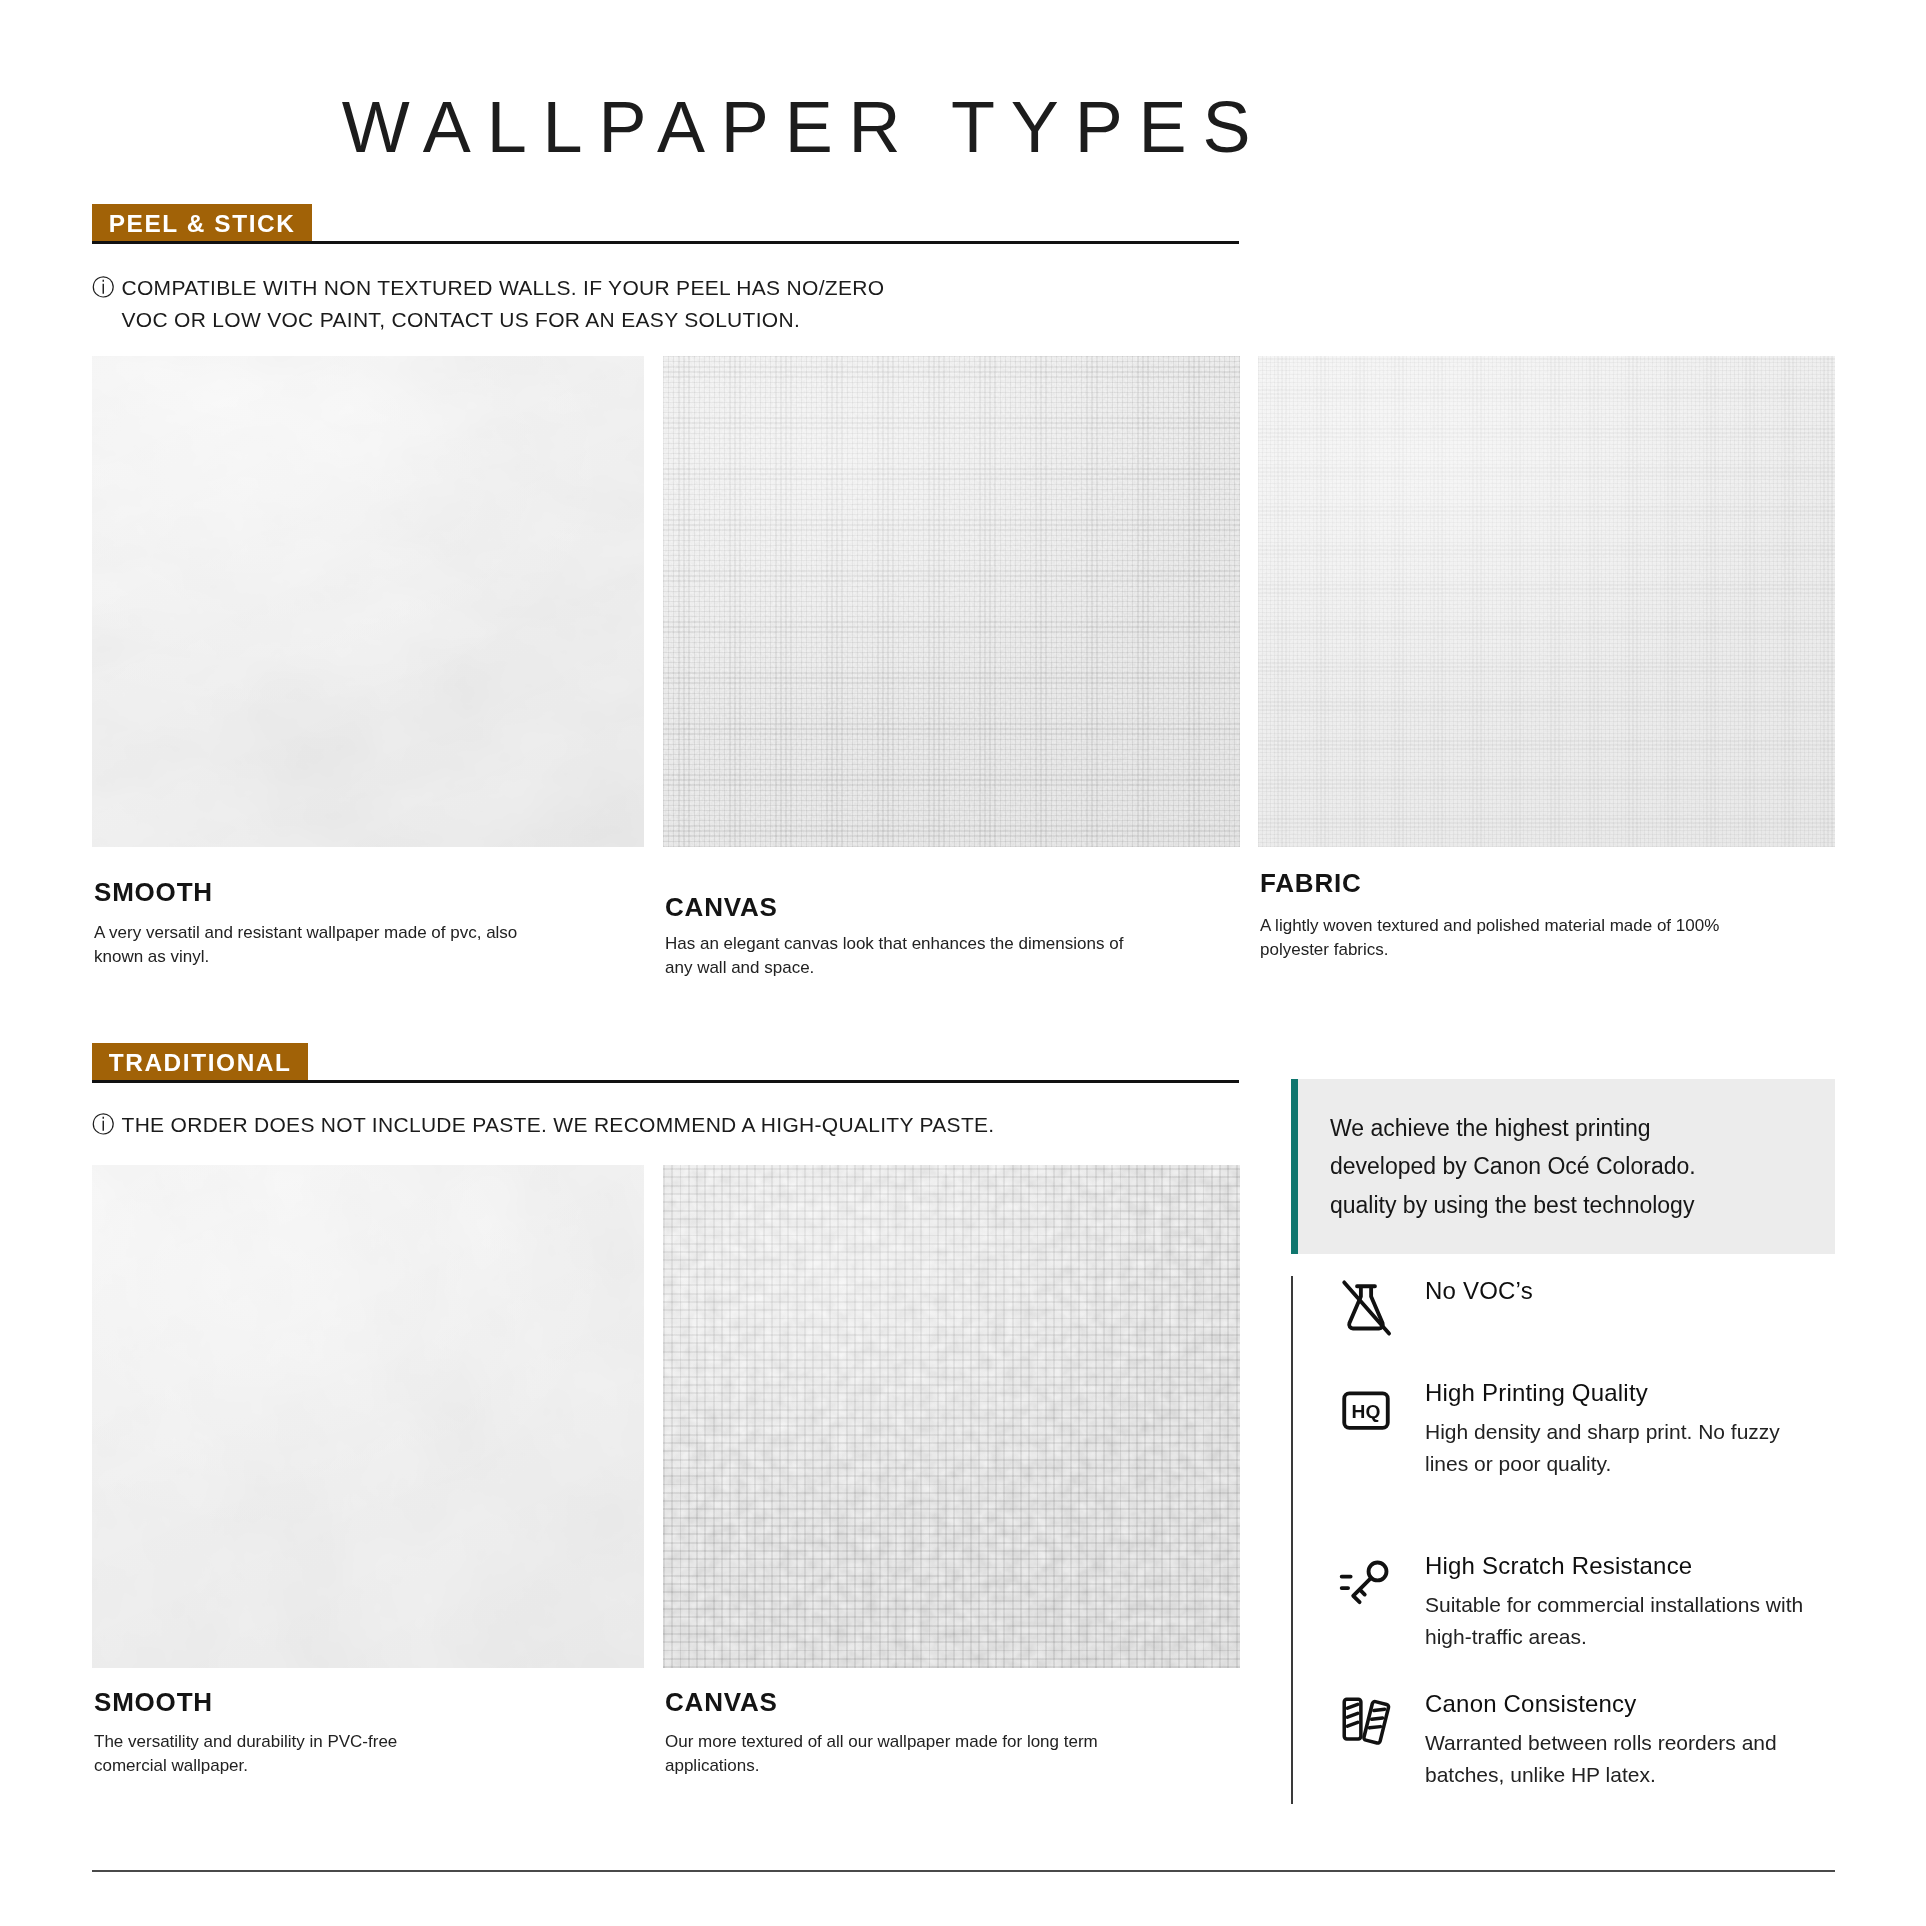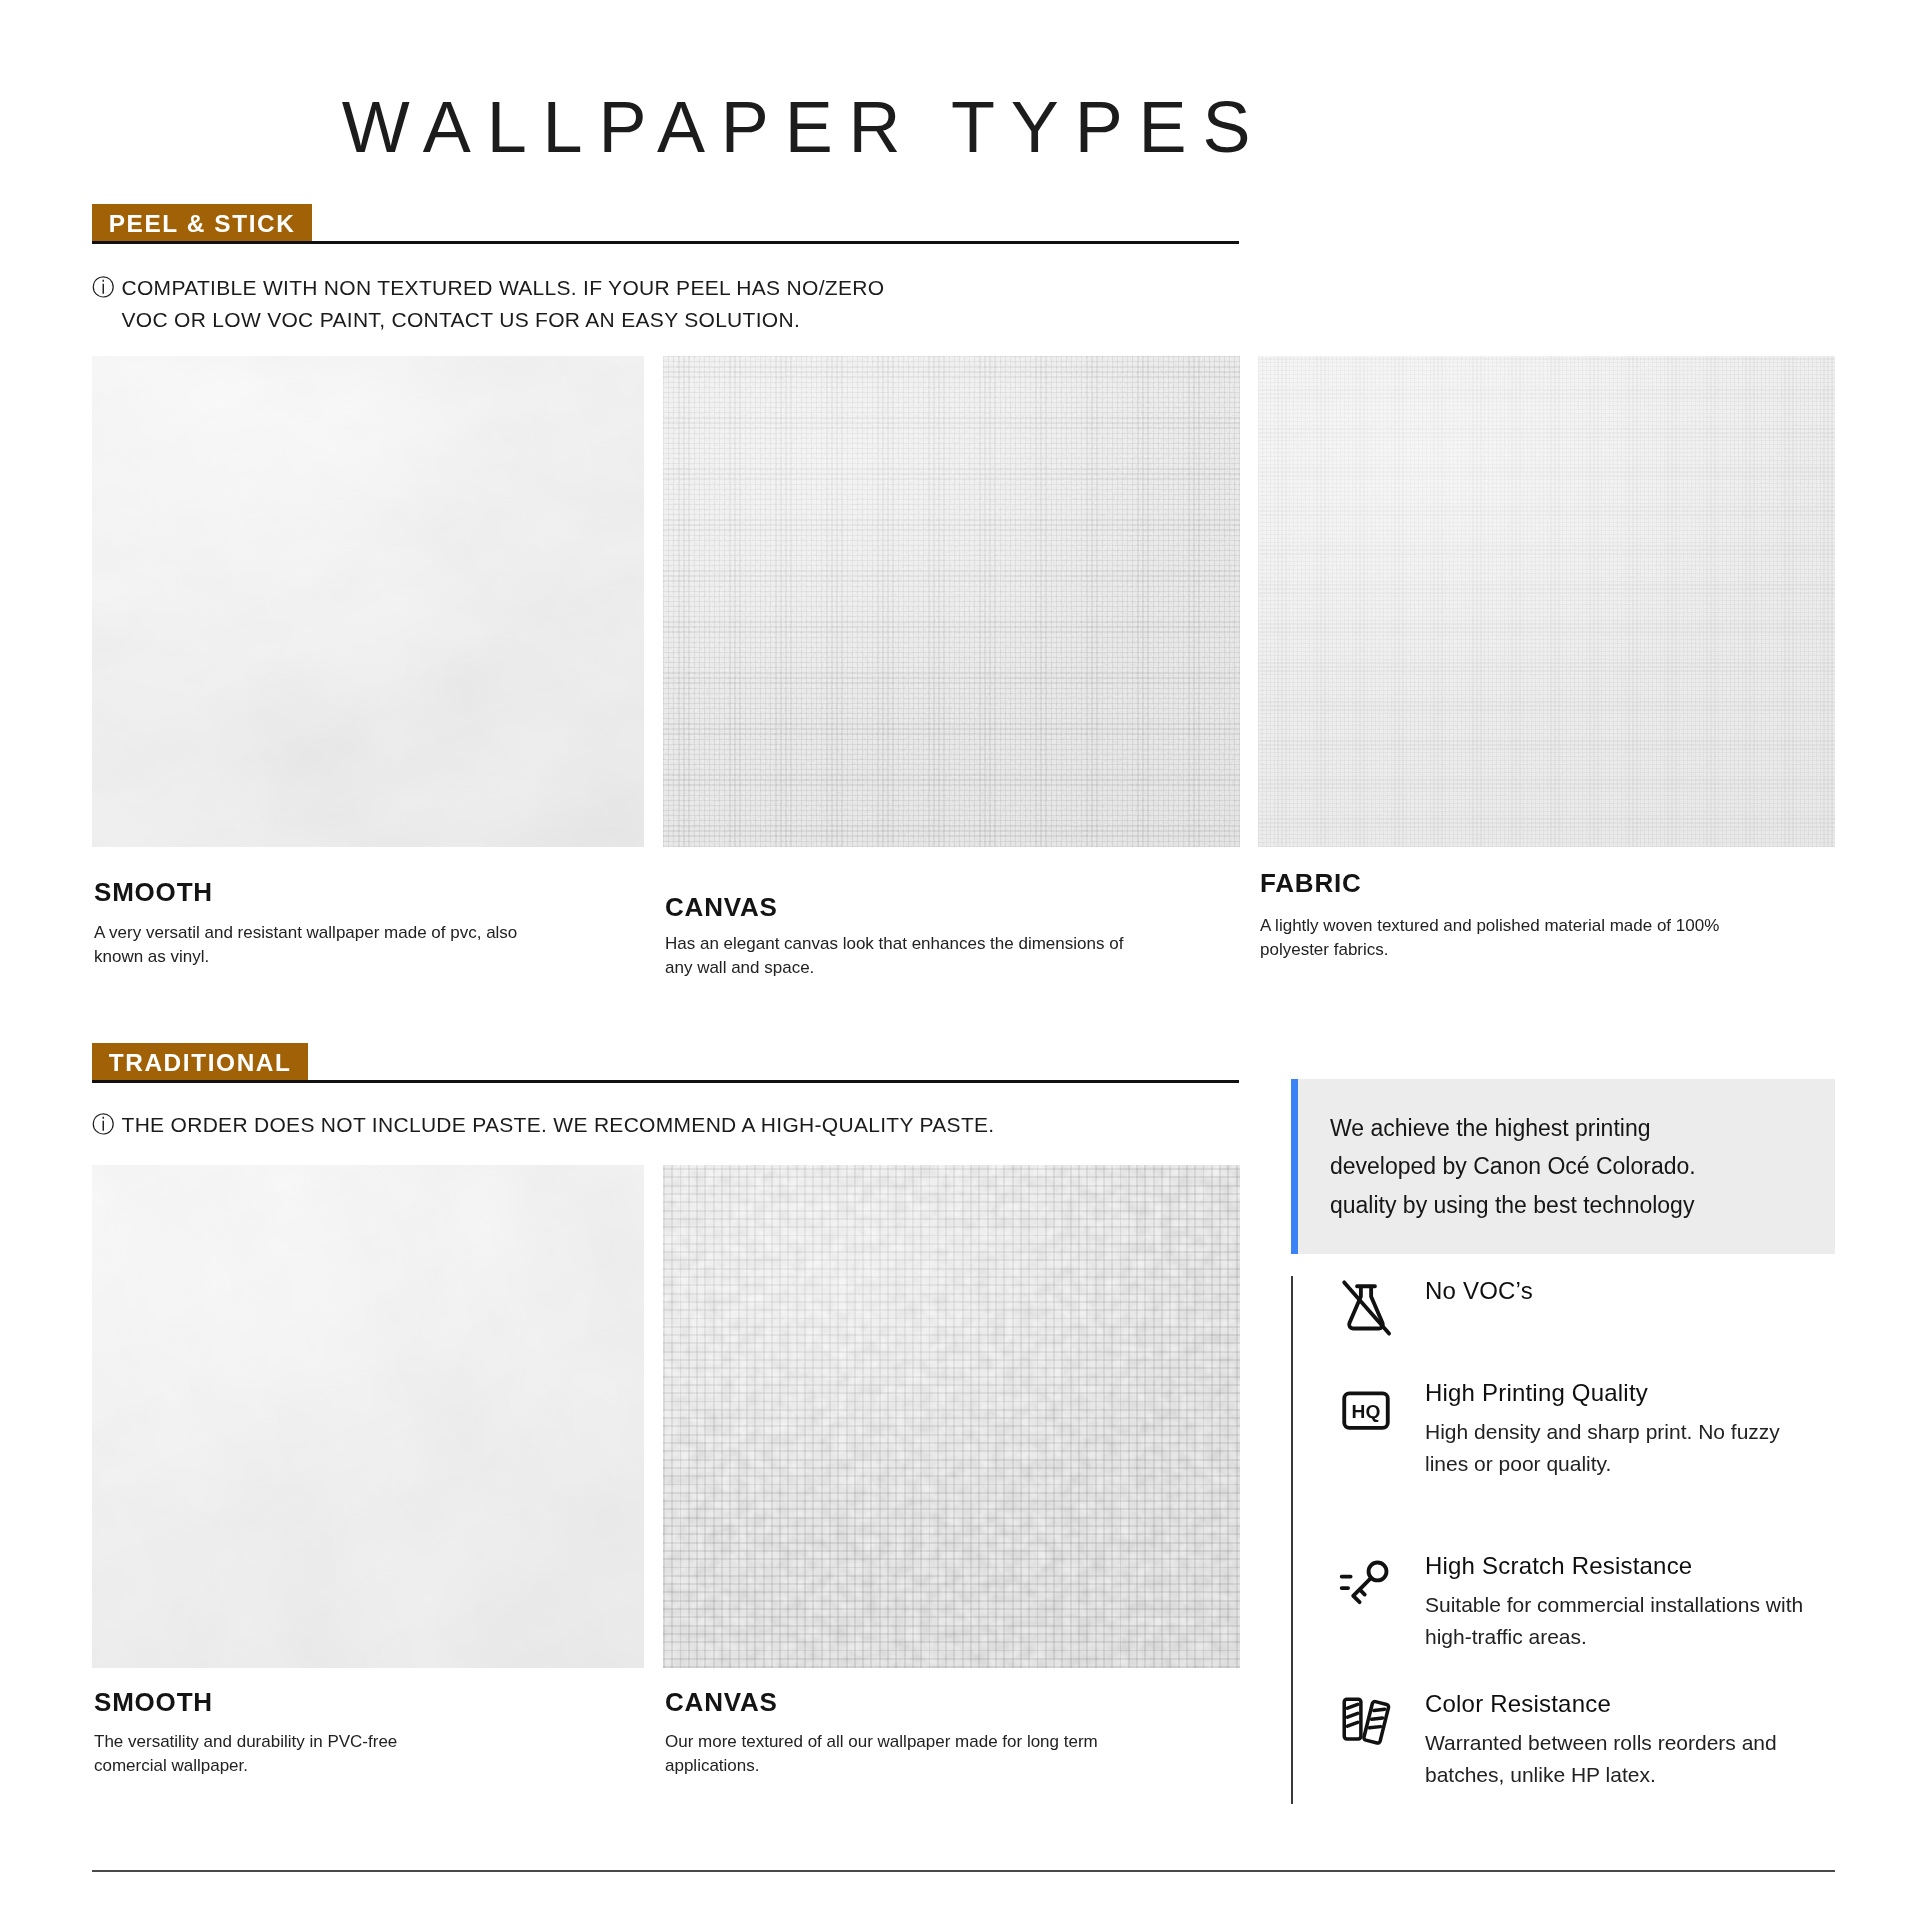--- a/index.html
+++ b/index.html
@@ -54,21 +54,21 @@
 
   .sw-label{
     position:absolute;font-size:26px;font-weight:bold;letter-spacing:0.8px;color:#141414;
   }
   .sw-desc{
     position:absolute;font-size:17px;line-height:1.42;color:#222;
   }
 
   .graybox{
     position:absolute;left:1291px;top:1079px;width:544px;box-sizing:border-box;
-    background:#ececec;border-left:7px solid #3b82f6;
+    background:#ececec;border-left:7px solid #0f766e;
     padding:29.5px 26px 29.5px 32px;
     font-size:23px;line-height:1.68;color:#161616;
   }
   .vline{position:absolute;left:1291px;top:1276px;width:1.9px;height:528px;background:#3a3a3a;}
 
   .feature{
     position:absolute;left:1334px;width:502px;display:flex;gap:27px;align-items:flex-start;
   }
   .f-icon{flex:none;width:64px;height:64px;}
   .f-icon svg{width:100%;height:100%;display:block;}
@@ -228,21 +228,21 @@
       <svg viewBox="0 0 100 100" fill="none" stroke="#111" stroke-width="5.5" stroke-linecap="round" stroke-linejoin="round">
         <rect x="16" y="16" width="26" height="62" rx="4"></rect>
         <path d="M21 30 l16 -6 M21 44 l16 -6 M21 58 l16 -6"></path>
         <g transform="rotate(14 66 52)">
           <rect x="53" y="21" width="26" height="62" rx="4"></rect>
           <path d="M58 35 l16 -6 M58 49 l16 -6 M58 63 l16 -6"></path>
         </g>
       </svg>
     </span>
     <div class="f-body">
-      <div class="f-title">Color Resistance</div>
+      <div class="f-title">Canon Consistency</div>
       <div class="f-desc">Warranted between rolls reorders and batches, unlike HP latex.</div>
     </div>
   </div>
 
   <div class="bottom-rule"></div>
 
 </div>
 
 
 </body></html>

